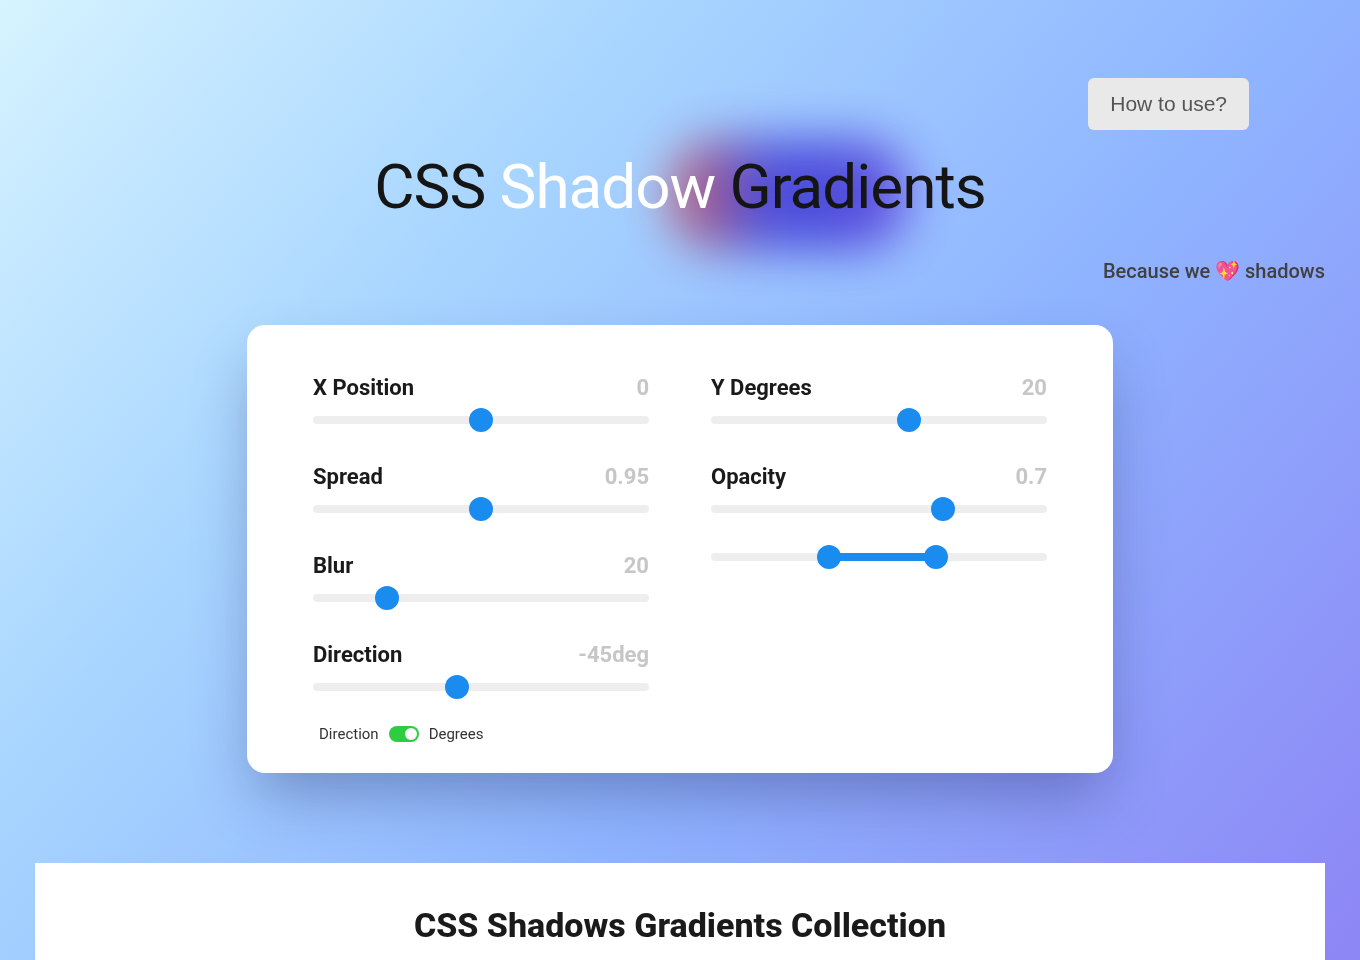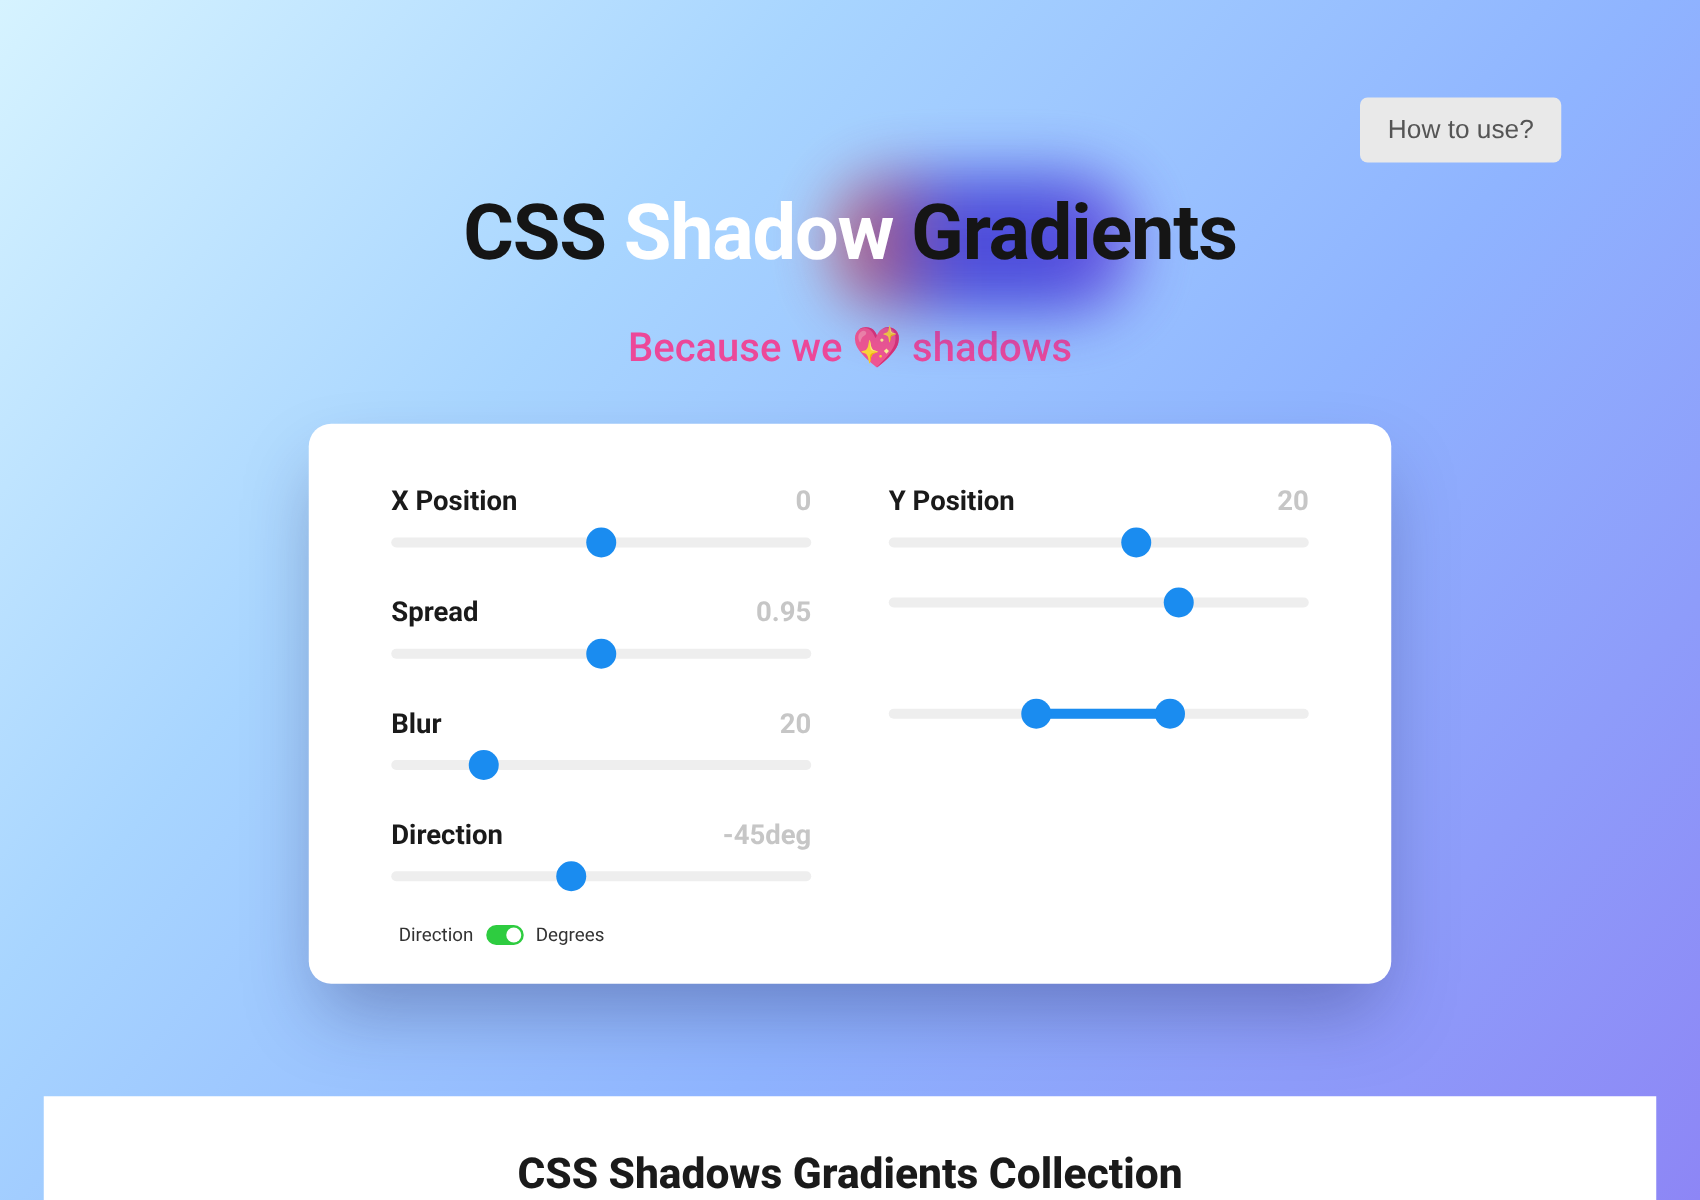--- a/index.html
+++ b/index.html
@@ -57,34 +57,35 @@
     width: 240px;
     height: 110px;
     background: linear-gradient(90deg, #d15b5b 0%, #4541d8 40%, #4541d8 70%, #6a4de0 100%);
     border-radius: 50px;
     filter: blur(24px);
     opacity: 0.9;
     z-index: 0;
   }
   h1.title {
     font-size: 62px;
-    font-weight: 700;
+    font-weight: 400;
     letter-spacing: -1px;
     color: #151515;
     position: relative;
     z-index: 1;
   }
   h1.title .shadow-word {
     color: #fff;
   }
   .subtitle {
     margin-top: 36px;
-    font-size: 32px;
-    color: #ec4899;
+    font-size: 20px;
+    color: #404040;
     font-weight: 500;
+    text-align: right;
   }
   .panel {
     width: 866px;
     margin: 42px auto 0;
     background: #fff;
     border-radius: 18px;
     box-shadow: 0 30px 60px -10px rgba(30,30,90,0.35);
     padding: 50px 66px 30px 66px;
     display: grid;
     grid-template-columns: 1fr 1fr;
@@ -202,39 +203,43 @@
           <span class="control-label">X Position</span>
           <span class="control-value">0</span>
         </div>
         <div class="slider">
           <div class="slider-thumb" style="left:50%"></div>
         </div>
       </div>
 
       <div class="control">
         <div class="control-head">
-          <span class="control-label">Y Position</span>
+          <span class="control-label">Y Degrees</span>
           <span class="control-value">20</span>
         </div>
         <div class="slider">
           <div class="slider-thumb" style="left:59%"></div>
         </div>
       </div>
 
       <div class="control">
         <div class="control-head">
           <span class="control-label">Spread</span>
           <span class="control-value">0.95</span>
         </div>
         <div class="slider">
           <div class="slider-thumb" style="left:50%"></div>
         </div>
       </div>
 
       <div class="control">
+        <div class="control-head">
+          <span class="control-label">Opacity</span>
+          <span class="control-value">0.7</span>
+        </div>
         <div class="slider">
           <div class="slider-thumb" style="left:69%"></div>
         </div>
       </div>
 
       <div class="control">
         <div class="control-head">
           <span class="control-label">Blur</span>
           <span class="control-value">20</span>
         </div>

